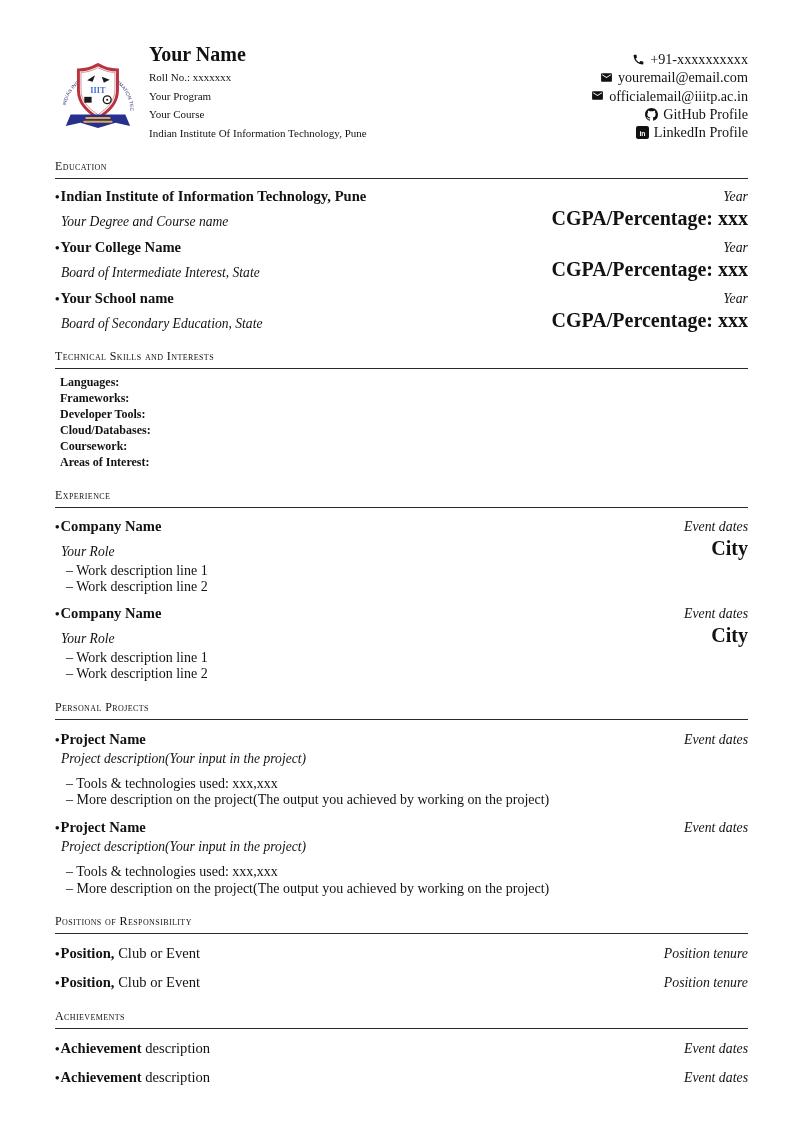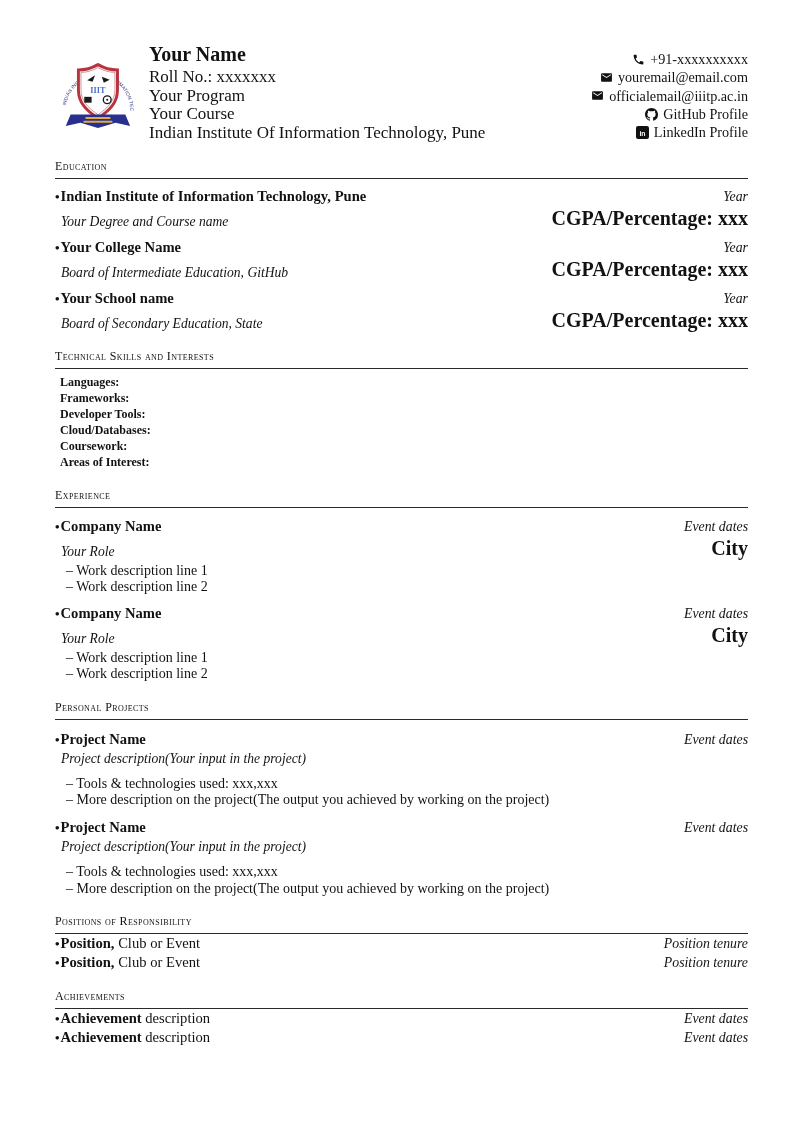--- a/index.html
+++ b/index.html
@@ -8,21 +8,21 @@
     width:794px; height:1123px; margin:0 auto; background:#ffffff;
     padding:42px 46px 0 55px; overflow:hidden;
     font-family:"Liberation Serif","DejaVu Serif",serif; color:#121212;
   }
 
   
   .header { display:flex; align-items:flex-start; }
   .logo-wrap { width:82px; height:94px; flex:0 0 82px; margin-right:12px; margin-top:1px; }
   .id-block { flex:1 1 auto; padding-top:1px; }
   .cand-name { font-size:20px; font-weight:bold; line-height:23px; margin-bottom:2px; }
-  .id-line { font-size:17px; line-height:18.5px; }
+  .id-line { font-size:11px; line-height:18.5px; }
   .contact-block { text-align:left; font-size:14.2px; padding-top:8px; }
   .contact-row { display:flex; justify-content:flex-end; align-items:center; gap:5px; line-height:18.3px; }
   .cicon { width:13px; height:13px; flex:0 0 13px; display:inline-flex; }
   .cicon svg { width:13px; height:13px; }
 
   
   .sec { margin-top:13px; }
   .shead {
     font-size:12px; font-weight:normal; font-variant:small-caps;
     letter-spacing:0.4px; margin:0; padding-bottom:1px;
@@ -43,21 +43,21 @@
   .skills-list { margin-top:5px; padding-left:5px; }
   .skill-line { font-weight:bold; font-size:12px; line-height:16.1px; }
 
   .x-entry { margin-top:9px; }
   .dash-list { margin-top:3px; padding-left:11px; }
   .dash-item { font-size:14px; line-height:16.3px; }
   .dash-item::before { content:"– "; }
   .dash-list.spread { margin-top:9px; }
   .p-entry { margin-top:10px; }
 
-  .line-entry { margin-top:0; }
+  .line-entry { margin-top:10px; }
 </style>
 </head>
 <body>
 
 <div class="page">
 
   <div class="header">
 
     <div class="logo-wrap">
       <svg viewBox="0 0 84 96" width="82" height="94">
@@ -147,21 +147,21 @@
         <span class="right-rm">CGPA/Percentage: xxx</span>
       </div>
     </div>
 
     <div class="edu-entry">
       <div class="erow">
         <span class="btitle">Your College Name</span>
         <span class="right-it">Year</span>
       </div>
       <div class="subrow">
-        <span class="sub-it">Board of Intermediate Education, GitHub</span>
+        <span class="sub-it">Board of Intermediate Interest, State</span>
         <span class="right-rm">CGPA/Percentage: xxx</span>
       </div>
     </div>
 
     <div class="edu-entry">
       <div class="erow">
         <span class="btitle">Your School name</span>
         <span class="right-it">Year</span>
       </div>
       <div class="subrow">

